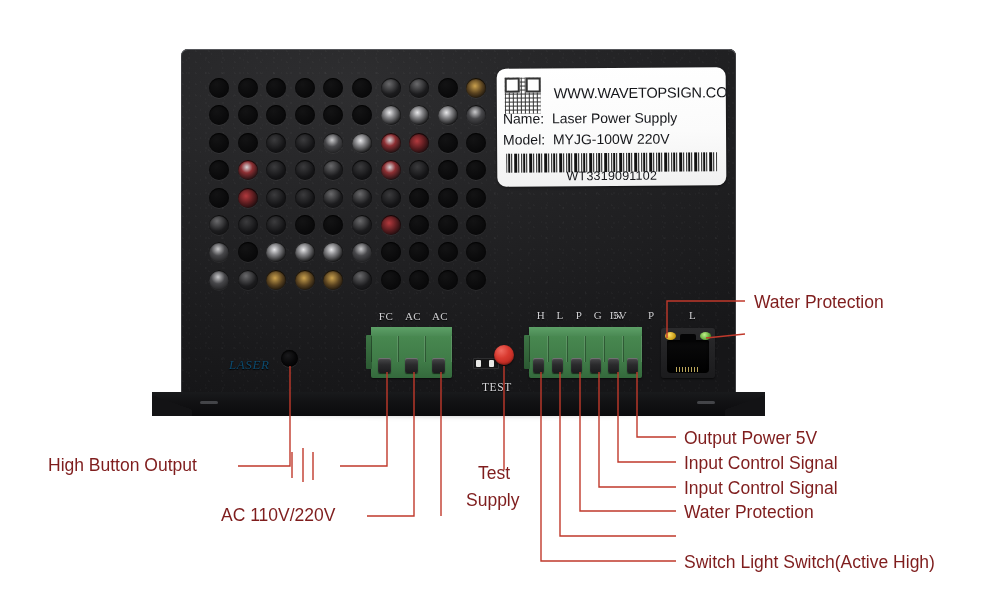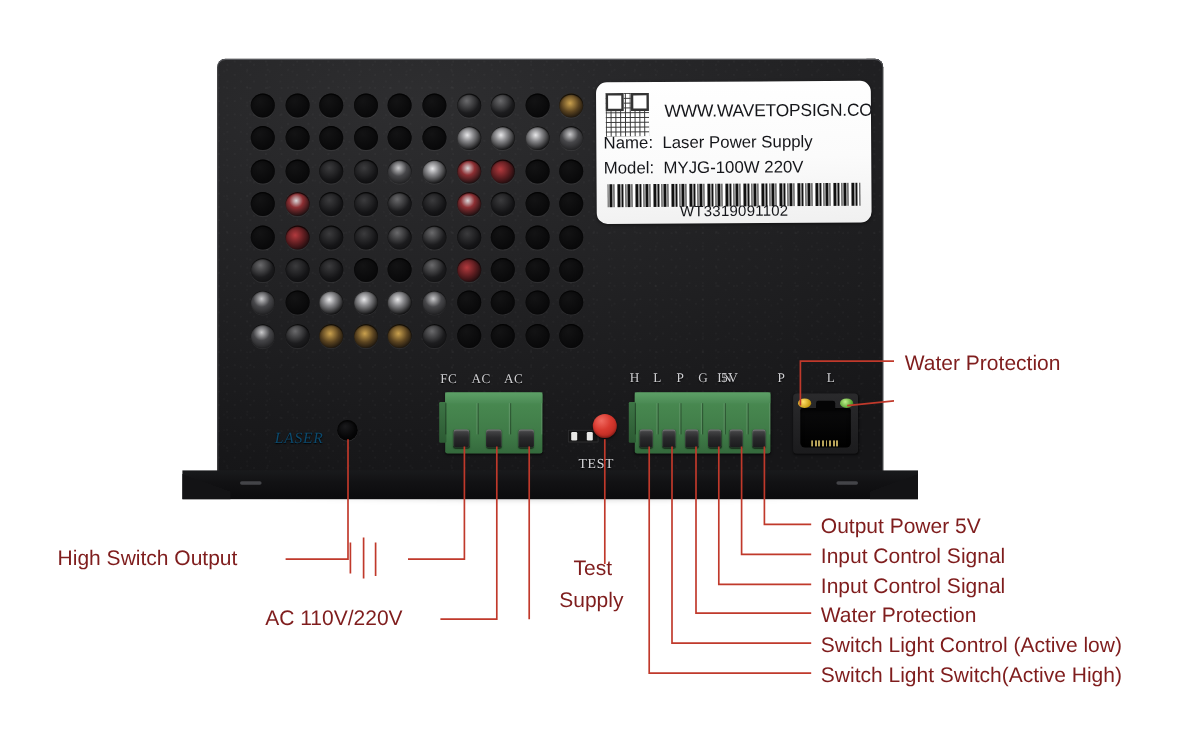--- a/index.html
+++ b/index.html
@@ -165,21 +165,21 @@
   }
   .tb-lug {
     position:absolute; left:-5px; top:8px; width:6px; height:34px;
     background: linear-gradient(180deg,#3d7545,#2c5a33);
     border-radius:1px;
   }
   .tb-label {
     position:absolute;
     font-family:"Liberation Serif", serif;
     font-size:11px; color:#cfcfd2; letter-spacing:.4px;
-    text-shadow:0 1px 1px #000; text-align:center; width:20px;
+    text-shadow:0 1px 1px #000; text-align:center; width:20px;margin-left:12px;
   }
 
   
   .dip {
     position:absolute; left:473px; top:358px; width:26px; height:11px;
     background:#141415; border-radius:1px;
     box-shadow: inset 0 0 0 1px #2e2e30;
   }
   .dip-sw { position:absolute; top:2px; width:5px; height:7px; background:#e8e8e6; border-radius:1px; }
 
@@ -442,27 +442,26 @@
     <path d="M618,372 L618,462 L676,462"></path>
     <path d="M599,372 L599,487 L676,487"></path>
     <path d="M580,372 L580,511 L676,511"></path>
     <path d="M560,372 L560,536 L676,536"></path>
     <path d="M541,372 L541,561 L676,561"></path>
   </svg>
 
   <div class="ann-text" style="left:754px; top:292px;">Water Protection</div>
 
 
-  <div class="ann-text" style="left:48px; top:455px;">High Switch Output</div>
+  <div class="ann-text" style="left:48px; top:455px;">High Button Output</div>
 
   <div class="ann-text" style="left:221px; top:505px;">AC 110V/220V</div>
 
   <div class="ann-text" style="left:478px; top:463px;">Test</div>
   <div class="ann-text" style="left:466px; top:490px;">Supply</div>
 
   <div class="ann-text" style="left:684px; top:428px;">Output Power 5V</div>
   <div class="ann-text" style="left:684px; top:453px;">Input Control Signal</div>
   <div class="ann-text" style="left:684px; top:478px;">Input Control Signal</div>
   <div class="ann-text" style="left:684px; top:502px;">Water Protection</div>
-  <div class="ann-text" style="left:684px; top:527px;">Switch Light Control (Active low)</div>
   <div class="ann-text" style="left:684px; top:552px;">Switch Light Switch(Active High)</div>
 
 </div>
 
 </body></html>

